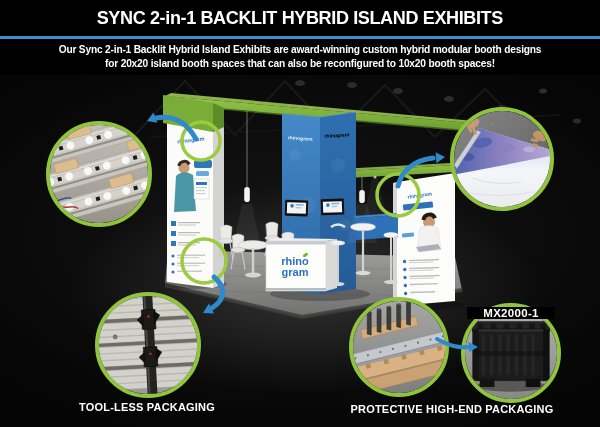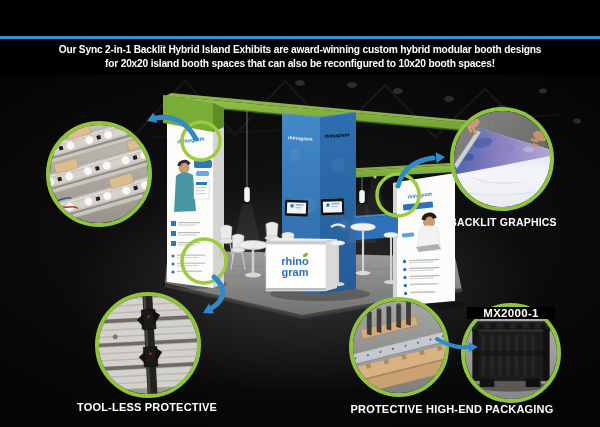--- a/index.html
+++ b/index.html
@@ -38,20 +38,23 @@
   .mx-wrap{position:absolute;left:451px;top:228px;width:120px;text-align:center;z-index:7;}
   .mx-wrap span{background:#000;color:#fff;font-weight:700;font-size:11.5px;
                 padding:0 16px;letter-spacing:.3px;}
   .arrow-d{position:absolute;left:434px;top:257px;z-index:8;}
 </style>
 </head>
 <body>
 
 <div class="stage">
 
+  <header class="title-bar">
+    <h1>SYNC 2-in-1 BACKLIT HYBRID ISLAND EXHIBITS</h1>
+  </header>
   <div class="divider"></div>
   <div class="subtitle">
     <div>Our Sync 2-in-1 Backlit Hybrid Island Exhibits are award-winning custom hybrid modular booth designs</div>
     <div>for 20x20 island booth spaces that can also be reconfigured to 10x20 booth spaces!</div>
   </div>
 
   <div class="scene">
 
     <svg class="booth-svg" width="600" height="352" viewBox="0 0 600 352">
       <defs>
@@ -414,21 +417,20 @@
         </g>
         <g fill="#c2946c">
           <ellipse cx="90" cy="26" rx="8" ry="5" transform="rotate(20 90 26)"></ellipse>
           <rect x="80" y="29" width="8" height="3" rx="1.5" transform="rotate(15 84 30)"></rect>
           <rect x="81" y="34" width="7" height="3" rx="1.5" transform="rotate(15 84 35)"></rect>
         </g>
         <path d="M20,70 Q40,78 70,74" stroke="#d8dadf" stroke-width="1.2" fill="none" opacity=".8"></path>
         <path d="M10,84 Q45,92 85,84" stroke="#dcdee2" stroke-width="1.2" fill="none" opacity=".7"></path>
       </svg>
     </div>
-    <div class="clabel" id="l-backlit">BACKLIT GRAPHICS</div>
 
     <div class="circle" id="c-tool">
       <svg viewBox="0 0 100 100" preserveAspectRatio="xMidYMid slice">
         <defs>
           <linearGradient id="gToolBg" x1="0" y1="0" x2="0" y2="1">
             <stop offset="0" stop-color="#c4c3be"></stop>
               <stop offset="1" stop-color="#9a9994"></stop>
           </linearGradient>
         </defs>
         <rect width="100" height="100" fill="url(#gToolBg)"></rect>
@@ -463,21 +465,21 @@
             <path d="M64,20 L57,15 L57,30 z" fill="#0f0f0d"></path>
             <circle cx="52" cy="21" r="1.3" fill="#a23328"></circle>
             <rect x="45" y="52" width="14" height="20" fill="#1b1a17" stroke="#000" stroke-width=".5"></rect>
             <path d="M40,62 L47,56 L47,70 z" fill="#141311"></path>
             <path d="M64,58 L57,53 L57,68 z" fill="#0f0f0d"></path>
             <circle cx="52" cy="59" r="1.3" fill="#a23328"></circle>
           </g>
         </g>
       </svg>
     </div>
-    <div class="clabel" id="l-tool">TOOL-LESS PROTECTIVE</div>
+    <div class="clabel" id="l-tool">TOOL-LESS PACKAGING</div>
 
     <div class="circle" id="c-pack">
       <svg viewBox="0 0 100 100" preserveAspectRatio="xMidYMid slice">
         <defs>
           <linearGradient id="gPackBg" x1="0" y1="0" x2="0" y2="1">
             <stop offset="0" stop-color="#a6a6a4"></stop>
               <stop offset="1" stop-color="#7f7f7d"></stop>
           </linearGradient>
         </defs>
         <rect width="100" height="100" fill="url(#gPackBg)"></rect>

